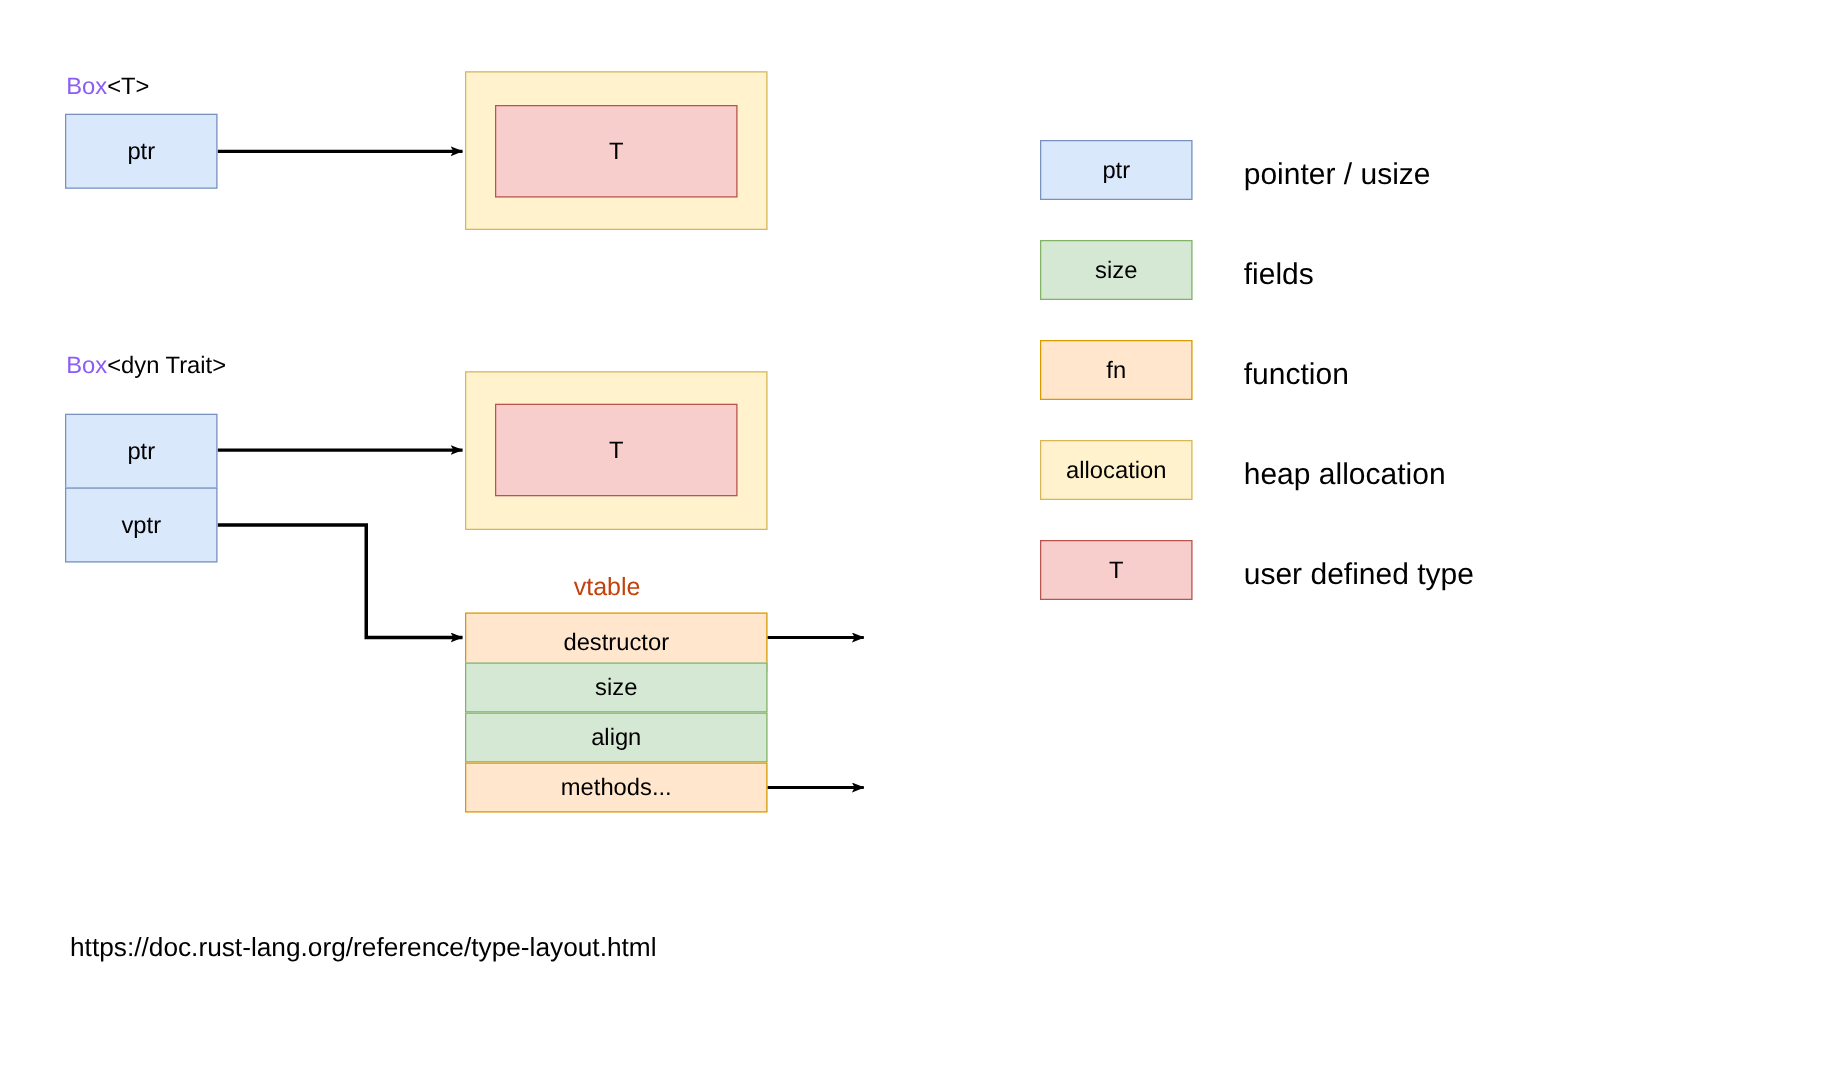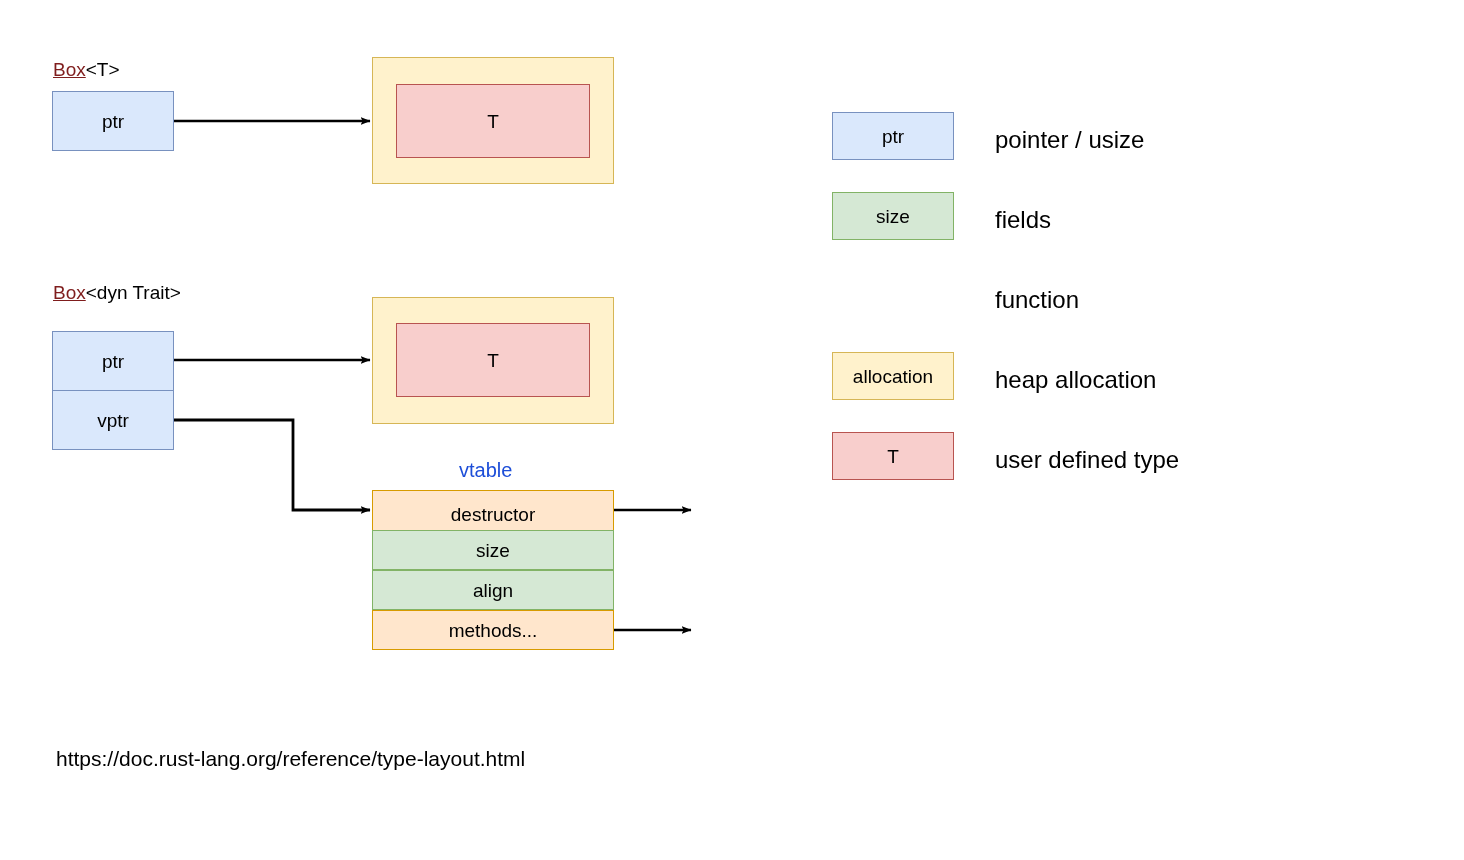--- a/index.html
+++ b/index.html
@@ -40,28 +40,28 @@
   .box.udt      { background: #f8cecc; border: 1.5px solid #b85450; }
 
   
   .label {
     position: absolute;
     font-size: 19px;
     line-height: 1;
     white-space: nowrap;
     color: #000;
   }
-  .label .kw { color: #7f1d1d; text-decoration: underline; }
+  .label .kw { color: #8b5cf6; }
 
   .caption {
     position: absolute;
     font-size: 20px;
     line-height: 1;
     white-space: nowrap;
-    color: #1d4ed8;
+    color: #c2410c;
     text-align: right;
   }
 
   .url {
     position: absolute;
     font-size: 21px;
     line-height: 1;
     white-space: nowrap;
     color: #000;
   }
@@ -165,20 +165,23 @@
   <div class="box ptr" style="left:832px; top:112px; width:122px; height:48px;">
     <span>ptr</span>
   </div>
   <div class="legend-text" style="left:995px; top:128px;">pointer / usize</div>
 
   <div class="box fields" style="left:832px; top:192px; width:122px; height:48px;">
     <span>size</span>
   </div>
   <div class="legend-text" style="left:995px; top:208px;">fields</div>
 
+  <div class="box fn" style="left:832px; top:272px; width:122px; height:48px;">
+    <span>fn</span>
+  </div>
   <div class="legend-text" style="left:995px; top:288px;">function</div>
 
   <div class="box alloc" style="left:832px; top:352px; width:122px; height:48px;">
     <span>allocation</span>
   </div>
   <div class="legend-text" style="left:995px; top:368px;">heap allocation</div>
 
   <div class="box udt" style="left:832px; top:432px; width:122px; height:48px;">
     <span>T</span>
   </div>

